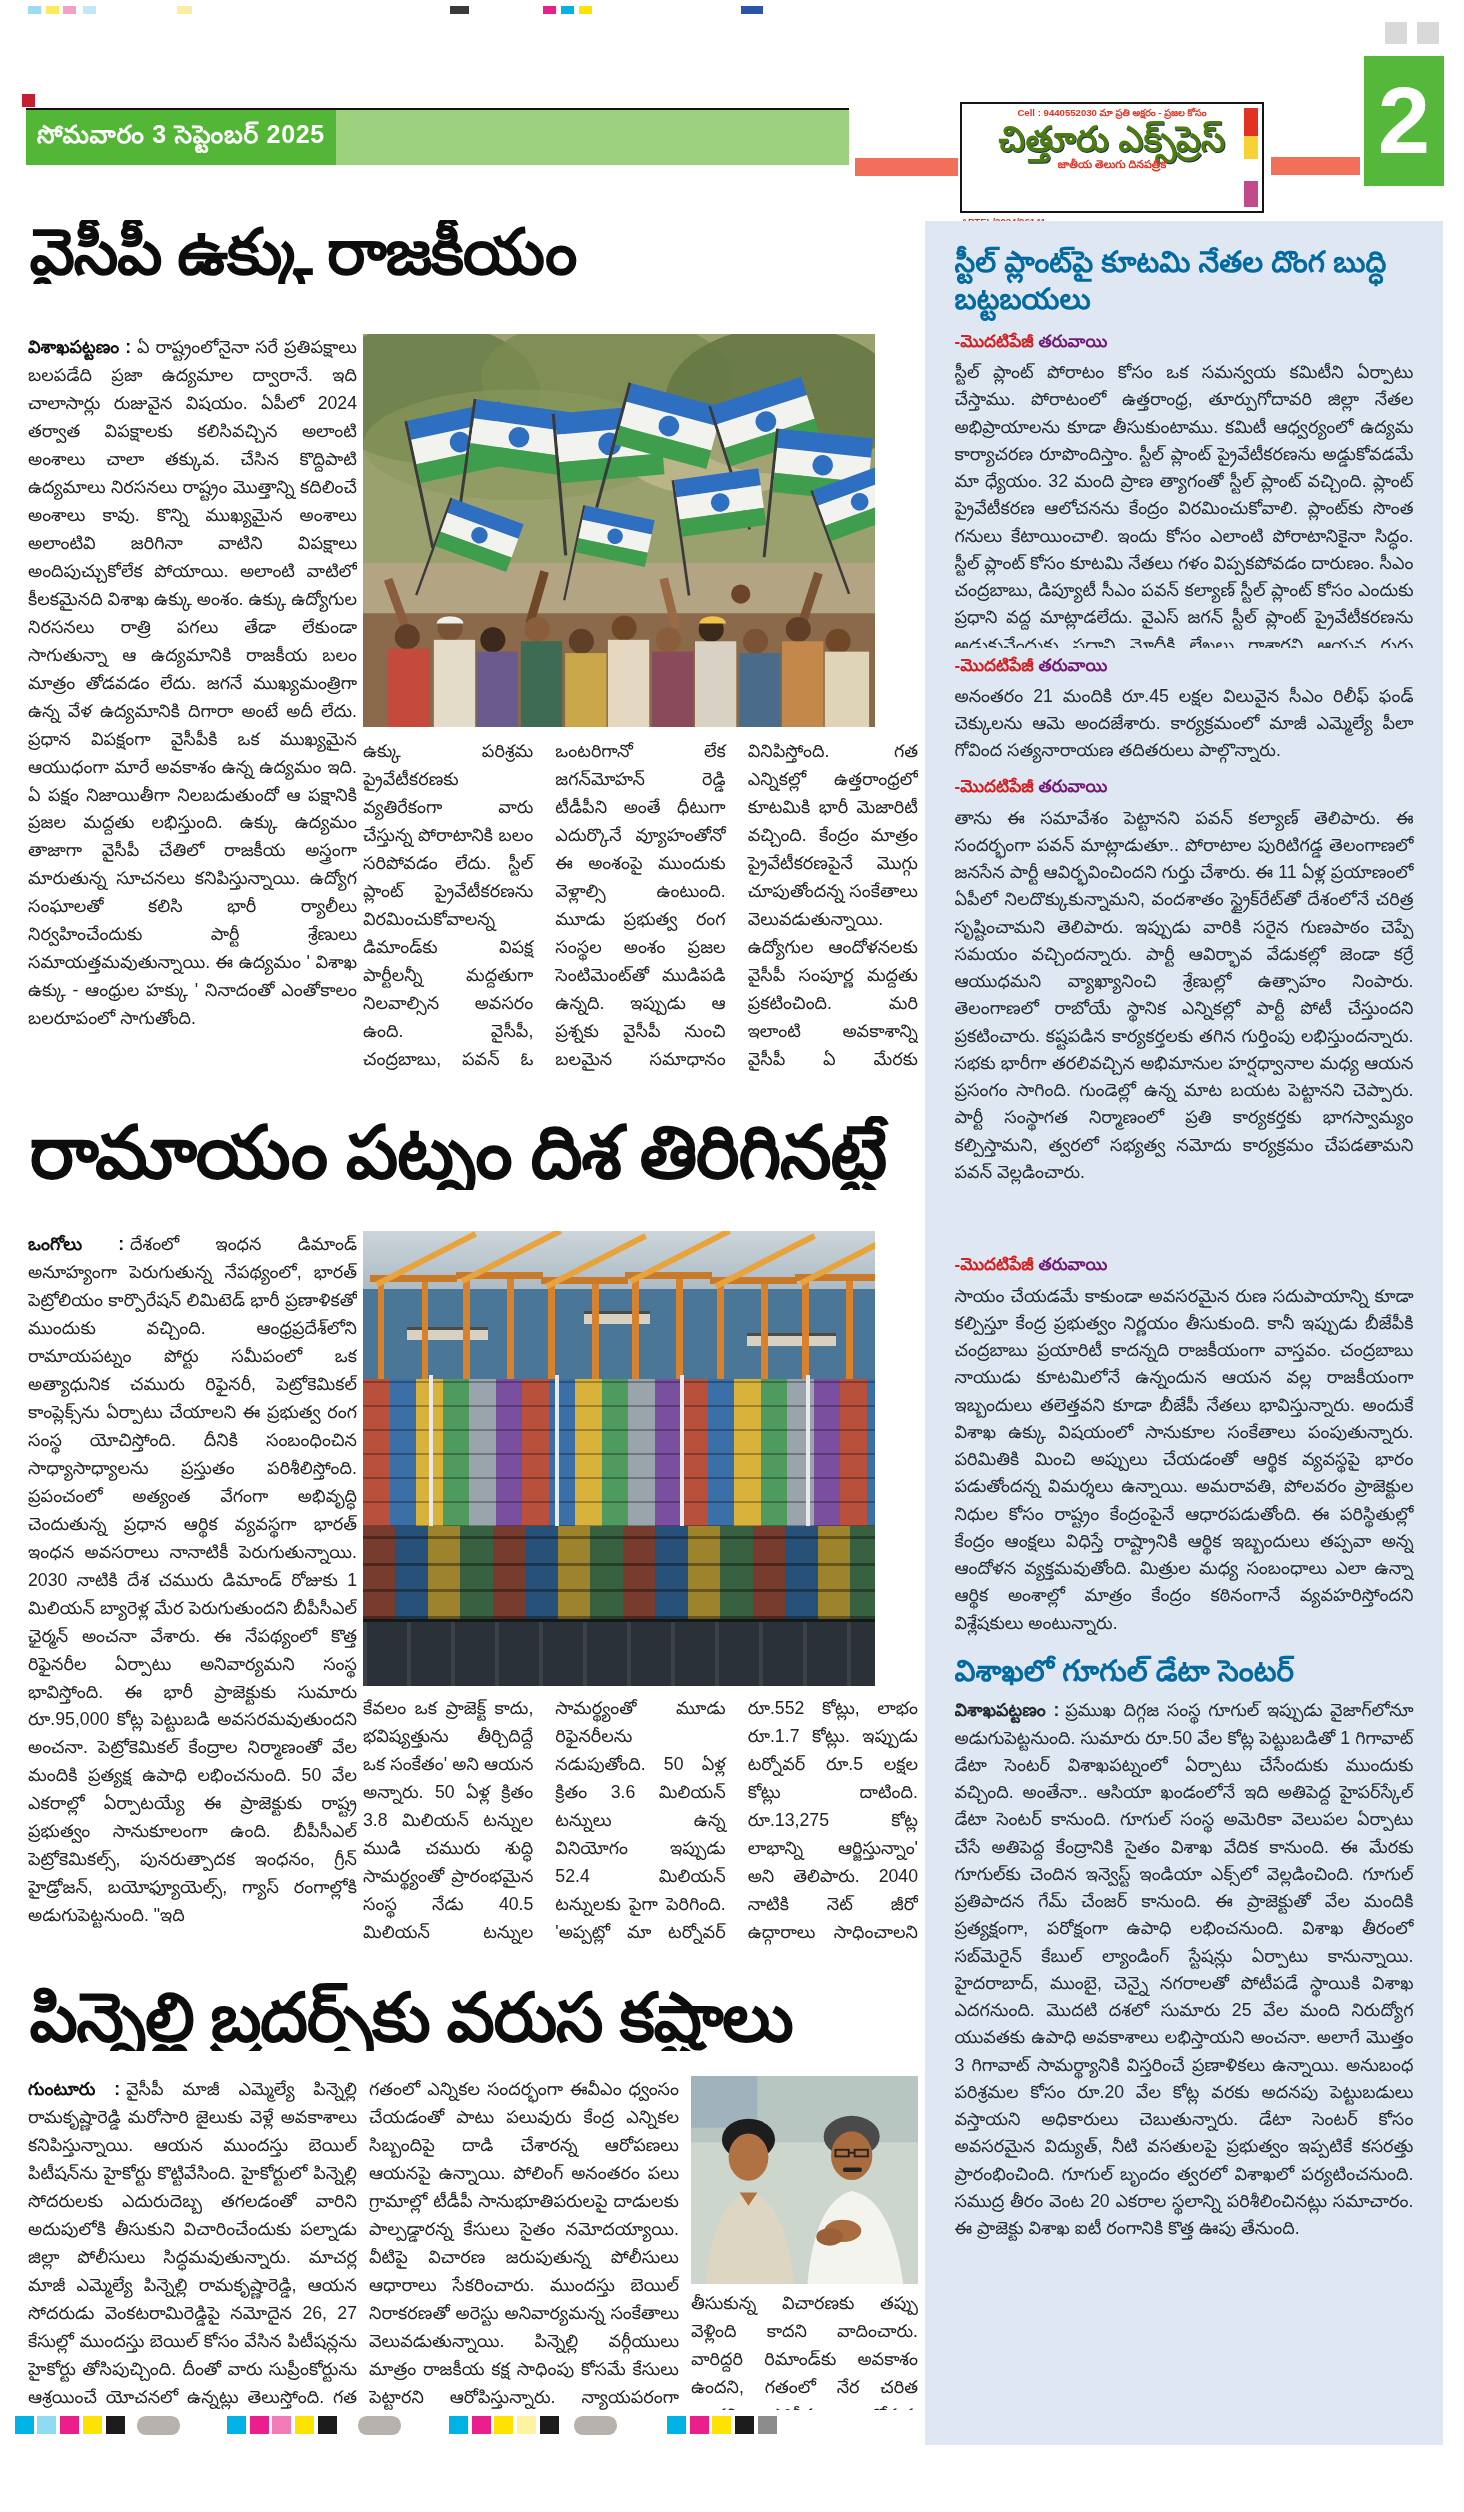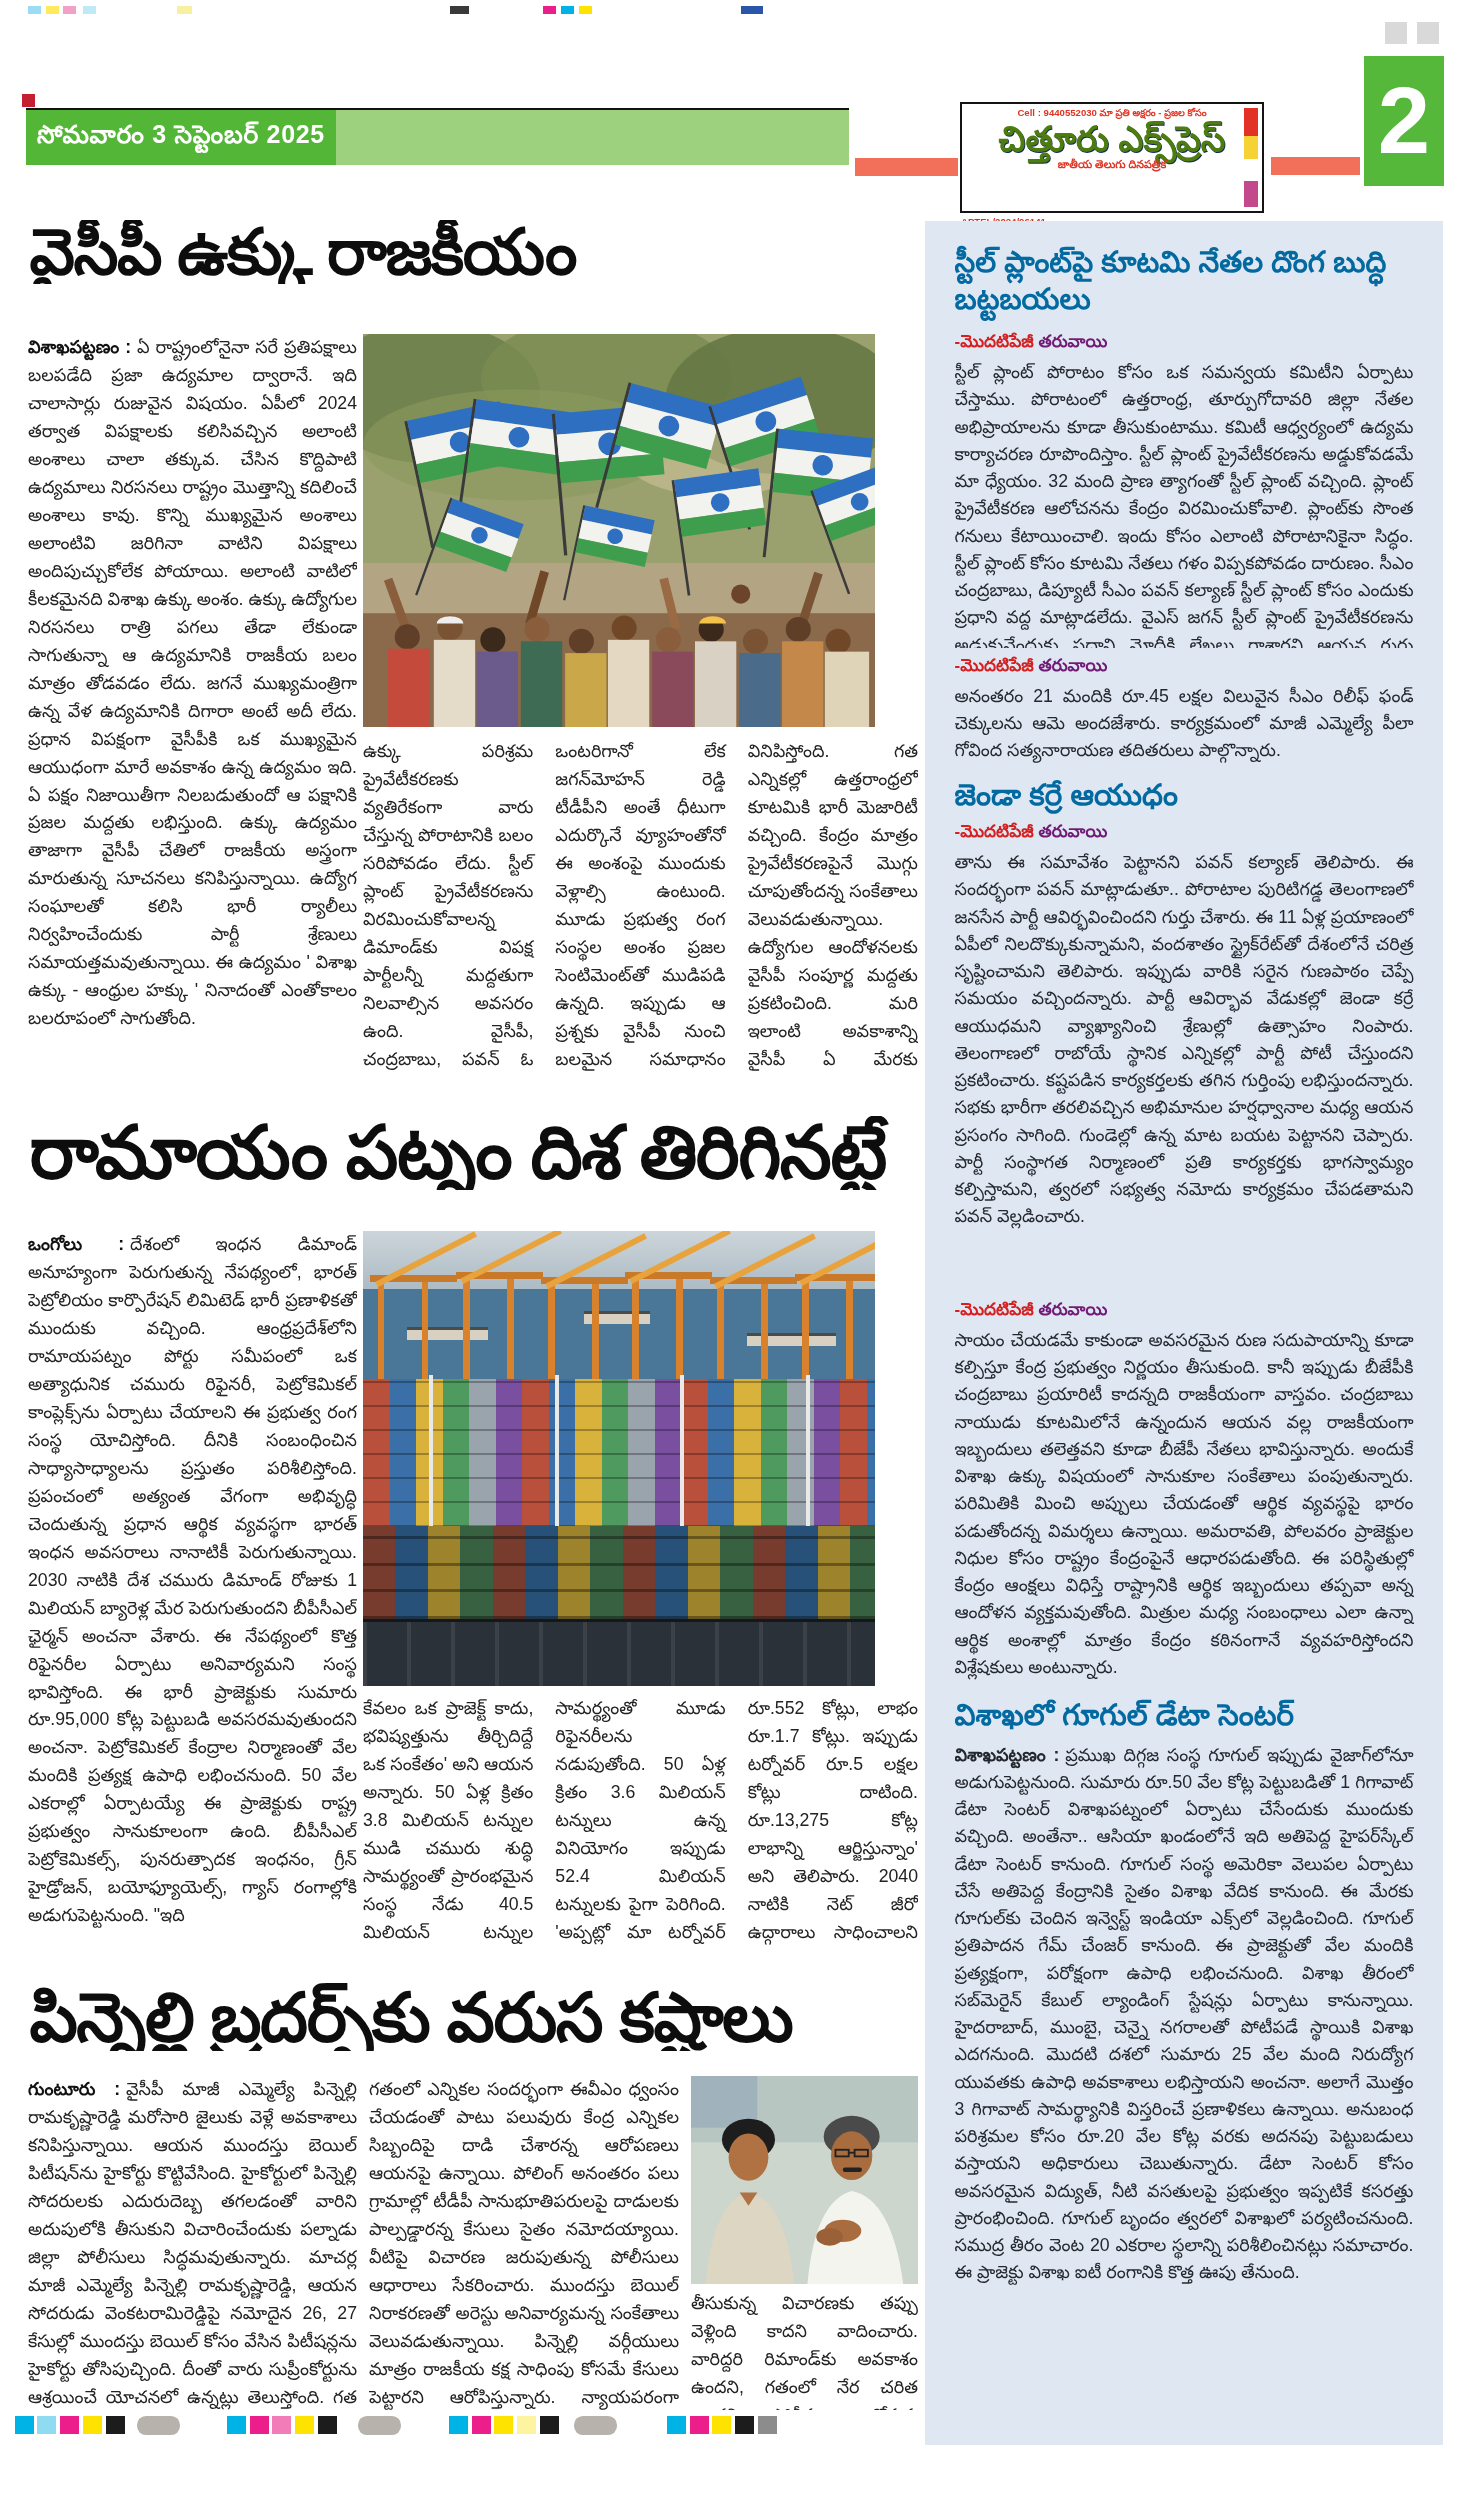--- a/index.html
+++ b/index.html
@@ -309,21 +309,20 @@
     <span class="blk">తరువాయి</span>
   </div>
   <p class="sb-body" style="height:289px;">స్టీల్ ప్లాంట్ పోరాటం కోసం ఒక సమన్వయ కమిటీని ఏర్పాటు చేస్తాము. పోరాటంలో ఉత్తరాంధ్ర, తూర్పుగోదావరి జిల్లా నేతల అభిప్రాయాలను కూడా తీసుకుంటాము. కమిటీ ఆధ్వర్యంలో ఉద్యమ కార్యాచరణ రూపొందిస్తాం. స్టీల్ ప్లాంట్ ప్రైవేటీకరణను అడ్డుకోవడమే మా ధ్యేయం. 32 మంది ప్రాణ త్యాగంతో స్టీల్ ప్లాంట్ వచ్చింది. ప్లాంట్ ప్రైవేటీకరణ ఆలోచనను కేంద్రం విరమించుకోవాలి. ప్లాంట్‌కు సొంత గనులు కేటాయించాలి. ఇందు కోసం ఎలాంటి పోరాటానికైనా సిద్ధం. స్టీల్ ప్లాంట్ కోసం కూటమి నేతలు గళం విప్పకపోవడం దారుణం. సీఎం చంద్రబాబు, డిప్యూటీ సీఎం పవన్ కల్యాణ్ స్టీల్ ప్లాంట్ కోసం ఎందుకు ప్రధాని వద్ద మాట్లాడలేదు. వైఎస్ జగన్ స్టీల్ ప్లాంట్ ప్రైవేటీకరణను అడ్డుకునేందుకు ప్రధాని మోదీకి లేఖలు రాశారని ఆయన గుర్తు చేశారు.</p>
 
   <div class="byline">
     <span class="red">-మొదటిపేజీ</span>
     <span class="blk">తరువాయి</span>
   </div>
   <p class="sb-body" style="height:87px;">అనంతరం 21 మందికి రూ.45 లక్షల విలువైన సీఎం రిలీఫ్ ఫండ్ చెక్కులను ఆమె అందజేశారు. కార్యక్రమంలో మాజీ ఎమ్మెల్యే పీలా గోవింద సత్యనారాయణ తదితరులు పాల్గొన్నారు.</p>
 
-  <h2 class="sb-h one">జెండా కర్రే ఆయుధం</h2>
   <div class="byline">
     <span class="red">-మొదటిపేజీ</span>
     <span class="blk">తరువాయి</span>
   </div>
   <p class="sb-body" style="height:443px;">తాను ఈ సమావేశం పెట్టానని పవన్ కల్యాణ్ తెలిపారు. ఈ సందర్భంగా పవన్ మాట్లాడుతూ.. పోరాటాల పురిటిగడ్డ తెలంగాణలో జనసేన పార్టీ ఆవిర్భవించిందని గుర్తు చేశారు. ఈ 11 ఏళ్ల ప్రయాణంలో ఏపీలో నిలదొక్కుకున్నామని, వందశాతం స్ట్రైక్‌రేట్‌తో దేశంలోనే చరిత్ర సృష్టించామని తెలిపారు. ఇప్పుడు వారికి సరైన గుణపాఠం చెప్పే సమయం వచ్చిందన్నారు. పార్టీ ఆవిర్భావ వేడుకల్లో జెండా కర్రే ఆయుధమని వ్యాఖ్యానించి శ్రేణుల్లో ఉత్సాహం నింపారు. తెలంగాణలో రాబోయే స్థానిక ఎన్నికల్లో పార్టీ పోటీ చేస్తుందని ప్రకటించారు. కష్టపడిన కార్యకర్తలకు తగిన గుర్తింపు లభిస్తుందన్నారు. సభకు భారీగా తరలివచ్చిన అభిమానుల హర్షధ్వానాల మధ్య ఆయన ప్రసంగం సాగింది. గుండెల్లో ఉన్న మాట బయట పెట్టానని చెప్పారు. పార్టీ సంస్థాగత నిర్మాణంలో ప్రతి కార్యకర్తకు భాగస్వామ్యం కల్పిస్తామని, త్వరలో సభ్యత్వ నమోదు కార్యక్రమం చేపడతామని పవన్ వెల్లడించారు.</p>
 
   <div class="byline">
     <span class="red">-మొదటిపేజీ</span>
     <span class="blk">తరువాయి</span>
   </div>

